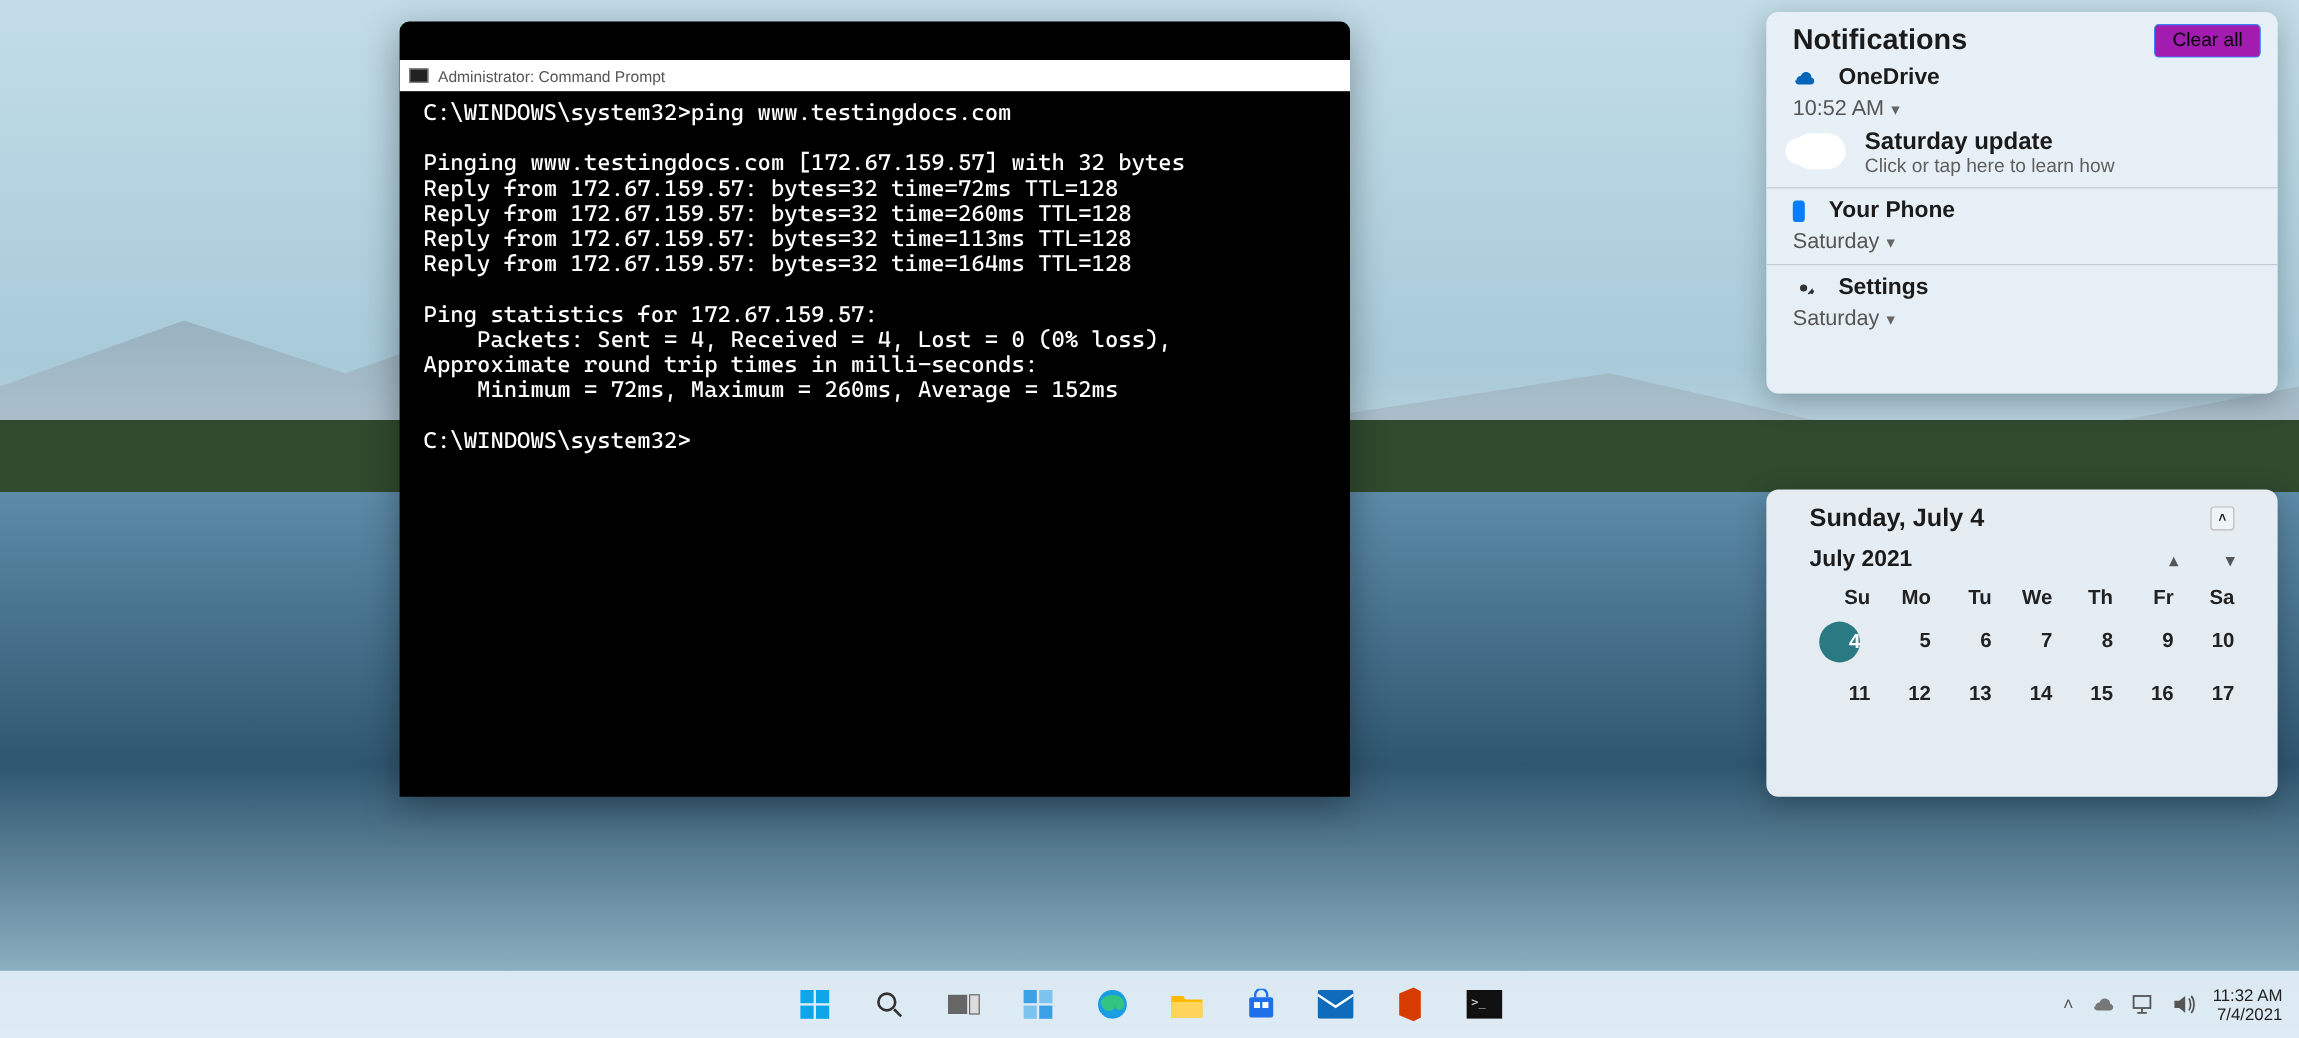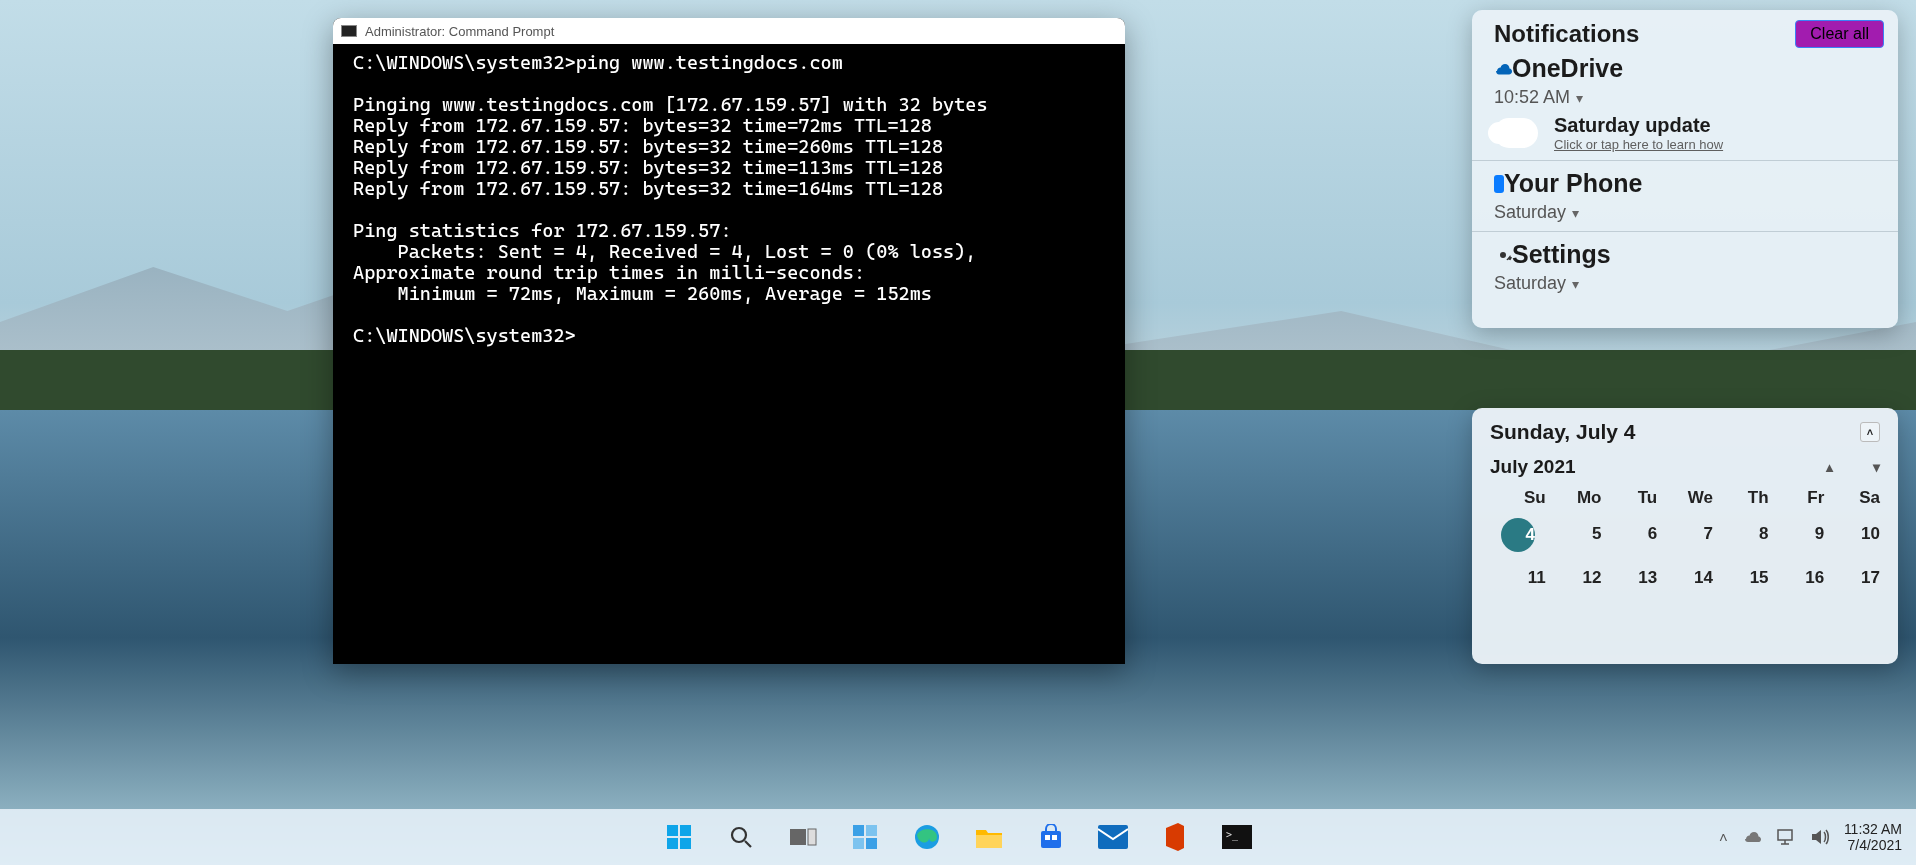--- a/index.html
+++ b/index.html
@@ -19,54 +19,54 @@
   .bg-trees  { position:absolute; left:0; right:0; top:350px; height:60px;
                background:#304a2e; z-index:2; }
   .bg-lake   { position:absolute; left:0; right:0; top:410px; bottom:0;
                background:linear-gradient(#5d8ba8,#2f5670 50%,#a9ccd9); z-index:1; }
 
   
   .cmd-window { position:absolute; left:333px; top:18px; width:792px; height:646px;
                 background:#000; border-radius:8px 8px 0 0; box-shadow:0 8px 30px rgba(0,0,0,.35);
                 z-index:10; overflow:hidden; }
   .cmd-titlebar { height:26px; background:#fff; display:flex; align-items:center;
-                  padding:0 8px; font-size:13px; color:#555; }
+                  padding:0 8px; font-size:13px; color:#555;margin-top:32px; }
   .cmd-icon { width:16px; height:12px; background:#222; margin-right:8px; display:inline-block;
               border:1px solid #888; }
   .cmd-term { font-family:"Cascadia Mono","Consolas",monospace; color:#fff; font-size:19px;
               line-height:21px; padding:8px 20px; white-space:pre; }
 
   
   .notif { position:absolute; right:18px; top:10px; width:426px; height:318px;
            background:rgba(233,241,246,.94); border-radius:10px; z-index:20;
            box-shadow:0 6px 24px rgba(0,0,0,.25); padding:10px 14px 0 22px;
            color:#1b1b1b; overflow:hidden; }
   .notif-head { display:flex; justify-content:space-between; align-items:center; margin-bottom:6px;}
   .notif-head h2 { font-size:24px; font-weight:600; }
   .clear-btn { background:#a21caf; border:1px solid #3b82f6; border-radius:4px; padding:4px 14px;
                font-size:16px; cursor:pointer; }
-  .grp-title { display:flex; align-items:center; gap:0; font-size:25px; font-weight:600;
+  .grp-title { display:flex; align-items:center; gap:20px; font-size:19px; font-weight:600;
                margin-top:4px; }
   .grp-time  { font-size:18px; color:#555; margin:4px 0 6px 0; display:flex; align-items:center; gap:6px;}
   .n-item    { display:flex; gap:16px; align-items:flex-start; margin-bottom:4px; }
   .cloud-ic  { width:44px; height:30px; background:#fff; border-radius:20px;
                box-shadow:-10px 0 0 -4px #fff; margin-top:4px; flex-shrink:0;}
   .n-title   { font-size:20px; font-weight:600; }
-  .n-sub     { font-size:13px; color:#5f5f5f;text-decoration:underline; }
+  .n-sub     { font-size:16px; color:#5f5f5f; }
   .divider   { height:1px; background:#c0cdd5; margin:8px -22px 8px -22px; }
   .phone-ic  { width:10px; height:18px; background:#0a7cff; border-radius:3px; display:inline-block;}
   .gear-ic   { width:18px; height:18px; display:inline-block; }
   .gear-ic svg { width:18px; height:18px; }
   .od-ic     { width:18px; height:18px; display:inline-block; }
   .chev      { font-size:14px; color:#666; }
 
   
   .cal { position:absolute; right:18px; top:408px; width:426px; height:256px;
          background:rgba(233,241,246,.97); border-radius:10px; z-index:20;
-         box-shadow:0 6px 24px rgba(0,0,0,.25); padding:12px 18px; color:#1b1b1b; }
+         box-shadow:0 6px 24px rgba(0,0,0,.25); padding:12px 36px; color:#1b1b1b; }
   .cal-head { display:flex; justify-content:space-between; align-items:center; font-size:21px;
               font-weight:600; margin-bottom:12px;}
   .collapse-btn { width:20px; height:20px; background:#eef4f8; border:1px solid #bbb;
                   border-radius:3px; font-size:11px; line-height:18px; text-align:center;
                   cursor:pointer;}
   .cal-month { display:flex; justify-content:space-between; align-items:center; font-size:19px;
                font-weight:600; margin-bottom:10px;}
   .cal-nav   { display:flex; gap:40px; color:#555; font-size:14px;}
   .cal-nav span { cursor:pointer; }
   .cal-grid  { display:grid; grid-template-columns:repeat(7,1fr); row-gap:10px; text-align:right;

